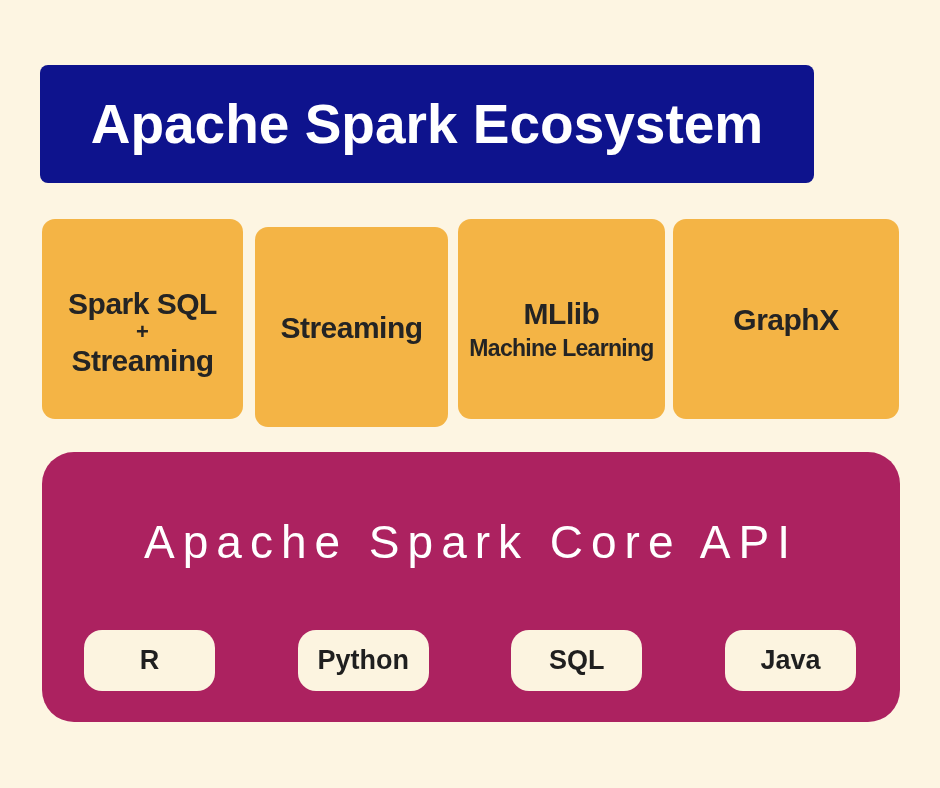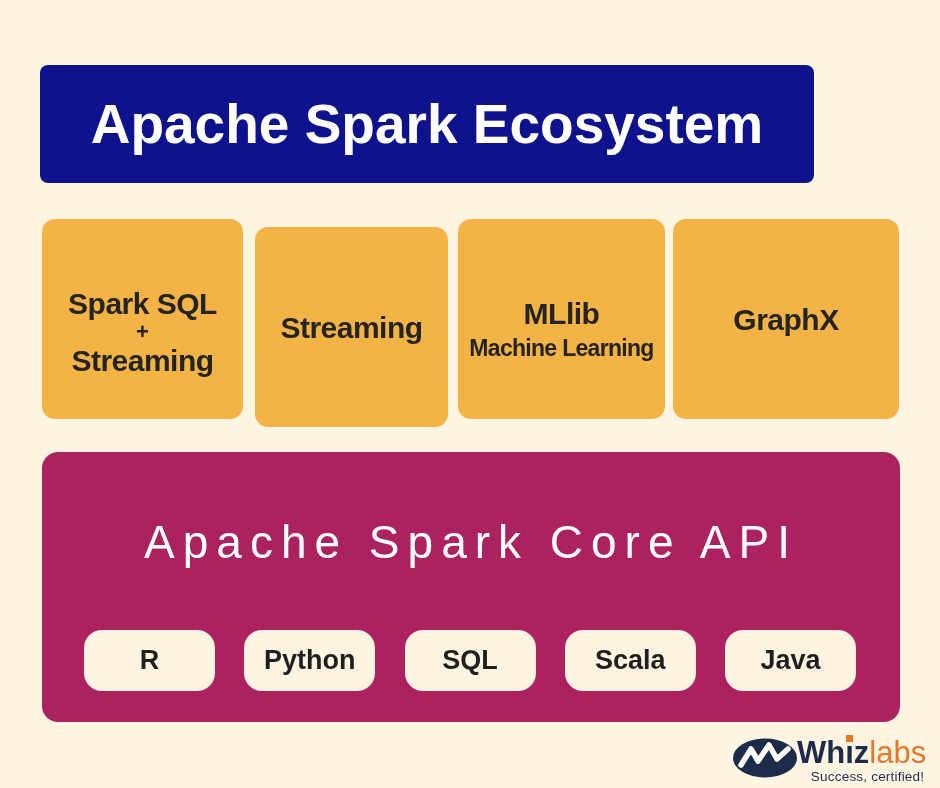--- a/index.html
+++ b/index.html
@@ -45,21 +45,21 @@
   .box-mllib     { left: 458px; width: 207px; padding-top: 20px; }
   .box-graphx    { left: 673px; width: 226px; padding-top: 0; }
   .box-line  { font-size: 30px; font-weight: 700; line-height: 1.1; letter-spacing: -0.5px; }
   .box-plus  { font-size: 22px; font-weight: 700; line-height: 1.1; }
   .box-sub   { font-size: 23px; font-weight: 700; margin-top: 5px; letter-spacing: -0.7px; }
   .box-graphx .box-sub { font-size: 21px; }
 
   
   .core {
     position: absolute; left: 42px; top: 452px; width: 858px; height: 270px;
-    background: var(--core-bg); border-radius: 16px;
+    background: var(--core-bg); border-radius: 32px;
   }
   .core-title {
     position: absolute; left: 0; top: 63px; width: 100%;
     text-align: center; color: var(--core-text);
     font-size: 46px; font-weight: 400; letter-spacing: 8px; white-space: nowrap;
   }
   .pills {
     position: absolute; left: 42px; top: 178px; width: 772px; height: 61px;
     display: flex; justify-content: space-between;
   }
@@ -109,29 +109,18 @@
   <div class="box box-graphx">
     <div class="box-line">GraphX</div>
   </div>
 
   <div class="core">
     <div class="core-title">Apache Spark Core API</div>
     <div class="pills">
       <div class="pill">R</div>
       <div class="pill">Python</div>
       <div class="pill">SQL</div>
-      <div class="pill">Scala</div>
       <div class="pill">Java</div>
     </div>
   </div>
 
-  <div class="logo">
-    <svg width="68" height="42" viewBox="0 0 68 42">
-      <ellipse cx="33" cy="21" rx="32" ry="19.5" fill="#1C2B4A"></ellipse>
-      <polyline points="9,28 19,12 26,24 37,8 45,22 56,12" fill="none" stroke="#FFFFFF" stroke-width="5.5" stroke-linecap="round" stroke-linejoin="round"></polyline>
-    </svg>
-    <div class="logo-text">
-      <div class="brand"><span class="wh">Wh</span><span class="iwrap"><span class="iz">ı</span><span class="idot"></span></span><span class="iz">z</span><span class="labs">labs</span></div>
-      <div class="tagline">Success, certified!</div>
-    </div>
-  </div>
 
 </div>
 
 </body></html>

